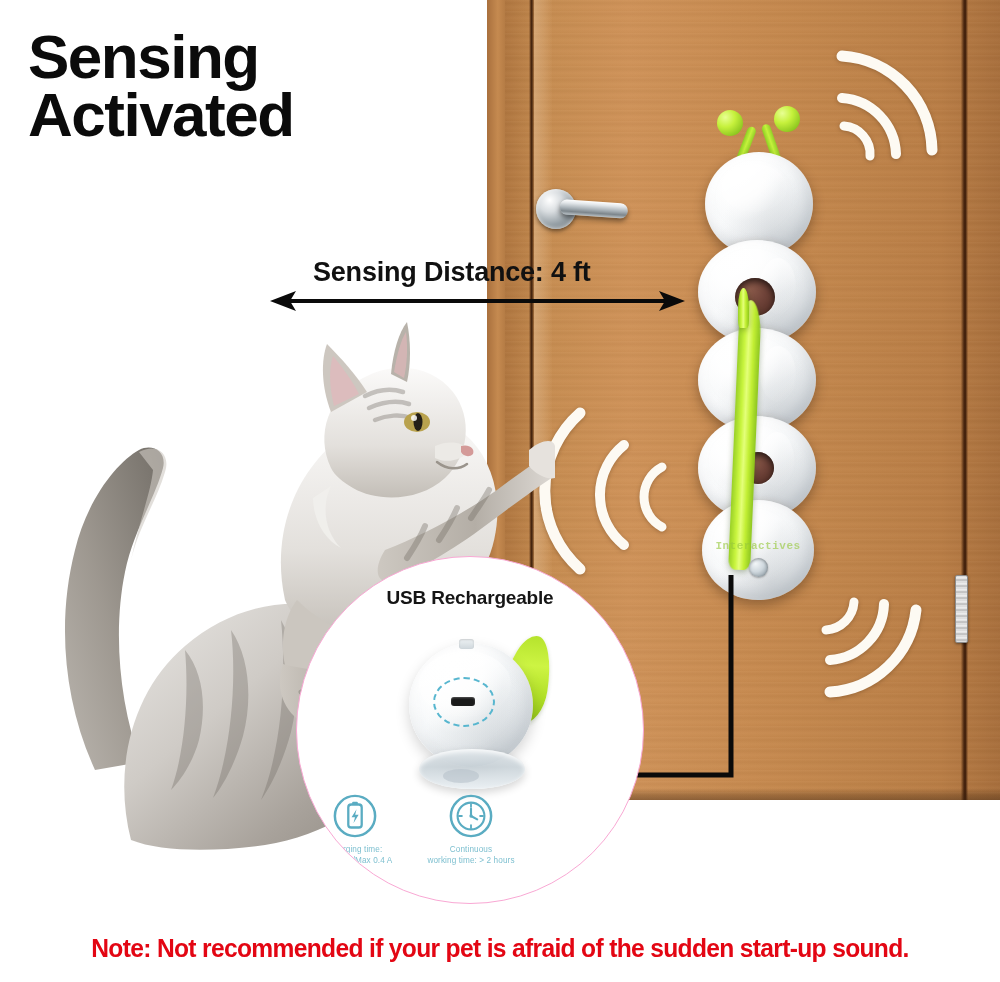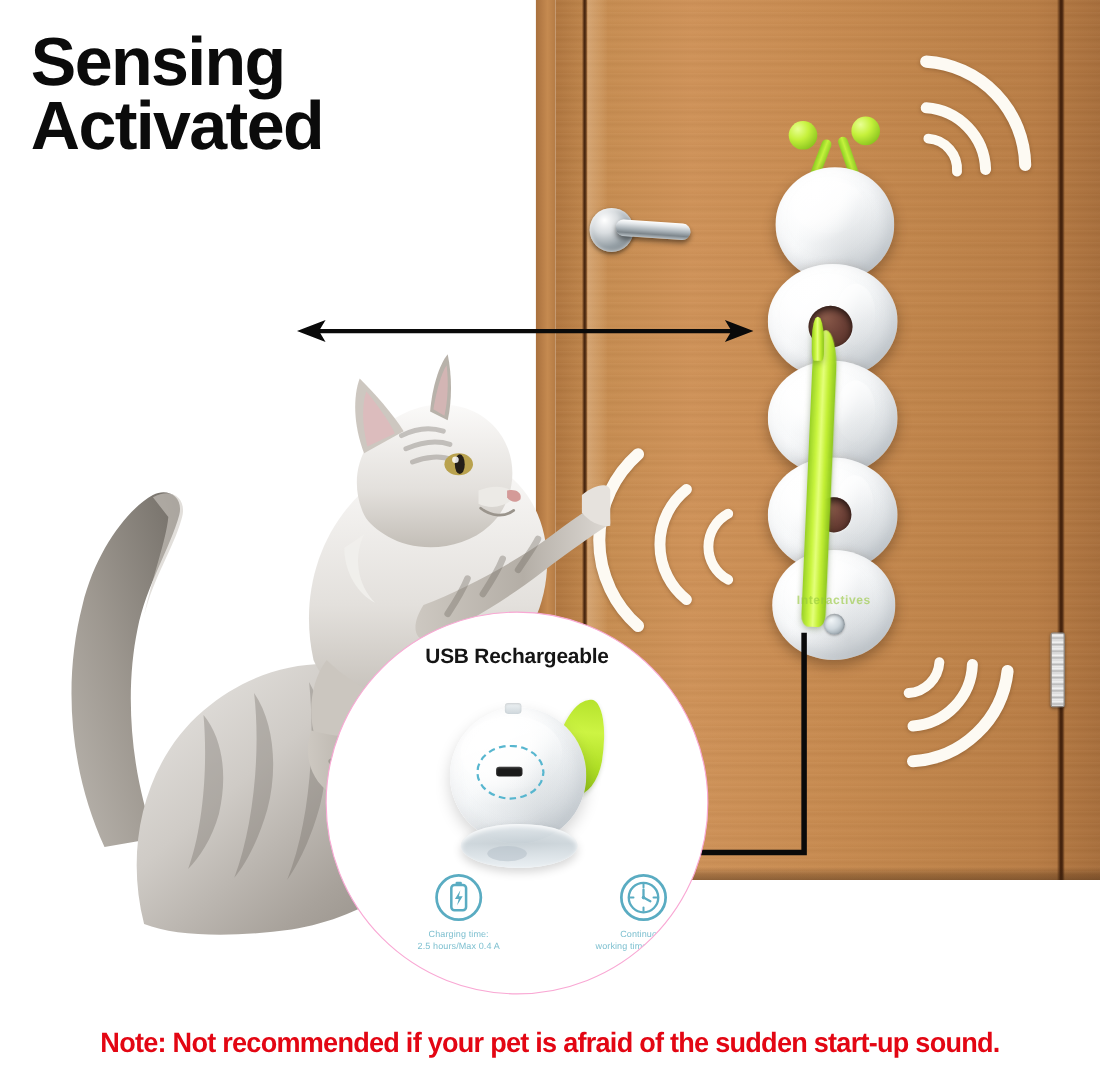--- a/index.html
+++ b/index.html
@@ -178,21 +178,21 @@
   .suction-cup {
     position:absolute; left:26px; top:120px; width:106px; height:40px;
     border-radius:50%;
     background:linear-gradient(180deg, rgba(226,232,236,0.95) 0%, rgba(198,208,214,0.85) 45%, rgba(232,238,242,0.9) 100%);
     box-shadow:0 4px 9px rgba(0,0,0,0.16), inset 0 2px 5px rgba(255,255,255,0.9);
   }
   .suction-inner {
     position:absolute; left:50px; top:140px; width:36px; height:14px; border-radius:50%;
     background:rgba(180,192,200,0.55);
   }
-  .spec-row { position:absolute; left:0; top:236px; width:100%; display:flex; justify-content:flex-end; gap:52px; }
+  .spec-row { position:absolute; left:0; top:236px; width:100%; display:flex; justify-content:flex-start; }
   .spec { width:116px; display:flex; flex-direction:column; align-items:center; }
   .spec-icon { width:46px; height:46px; }
   .spec-text {
     margin-top:6px; text-align:center; font-size:8.2px; line-height:1.32;
     color:#7fc0d0; white-space:pre-line; letter-spacing:0.1px;
   }
 
   
   .leader { position:absolute; left:440px; top:575px; width:310px; height:230px; }
 </style>
@@ -259,21 +259,21 @@
     <div class="seg-gloss" style="left:72px; top:332px; width:34px; height:54px; opacity:.75;"></div>
 
     <div class="hole" style="left:47px; top:178px; width:40px; height:38px;"></div>
     <div class="hole" style="left:54px; top:352px; width:32px; height:32px;"></div>
 
     <div class="tail-feather" style="left:46px; top:200px; width:22px; height:270px;
                 border-radius:50% 50% 30% 30% / 14% 14% 4% 4%;
                 transform:rotate(2.5deg);"></div>
     <div class="tail-feather" style="left:50px; top:188px; width:11px; height:40px; border-radius:50% 50% 20% 20%;"></div>
 
-    <div class="brand" style="top:440px;">Interactives</div>
+    <div class="brand" style="top:440px;font-family:Liberation Mono, monospace;">Interactives</div>
     <div class="sensor-dot" style="left:61px; top:458px;"></div>
   </div>
 
   <div class="cat">
     <svg width="520" height="560" viewBox="0 0 520 560">
       <defs>
         <linearGradient id="furG" x1="0" y1="0" x2="1" y2="1">
           <stop offset="0%" stop-color="#e9e7e4"></stop>
           <stop offset="38%" stop-color="#cfcbc6"></stop>
           <stop offset="72%" stop-color="#a8a29b"></stop>
@@ -362,20 +362,21 @@
       <path d="M426 146 C 434 144 440 148 438 154 C 434 158 428 156 426 152 Z" fill="#d49a98"></path>
       <path d="M402 162 C 412 170 424 170 432 164" stroke="#9a948c" stroke-width="2.5" fill="none" stroke-linecap="round"></path>
 
       <path d="M296 186 C 286 206 290 232 306 248 C 290 240 278 220 278 198 Z" fill="#f1efec" opacity="0.9"></path>
     </svg>
   </div>
 
   <div class="headline">Sensing
 Activated</div>
 
+  <div class="sensing-label">Sensing Distance: 4 ft</div>
   <div class="arrow-line">
     <svg width="415" height="26" viewBox="0 0 415 26">
       <line x1="18" y1="13" x2="398" y2="13" stroke="#0a0a0a" stroke-width="4"></line>
       <polygon points="0,13 26,3 20,13 26,23" fill="#0a0a0a"></polygon>
       <polygon points="415,13 389,3 395,13 389,23" fill="#0a0a0a"></polygon>
     </svg>
   </div>
 
   <div class="leader">
     <svg width="310" height="230" viewBox="0 0 310 230">

